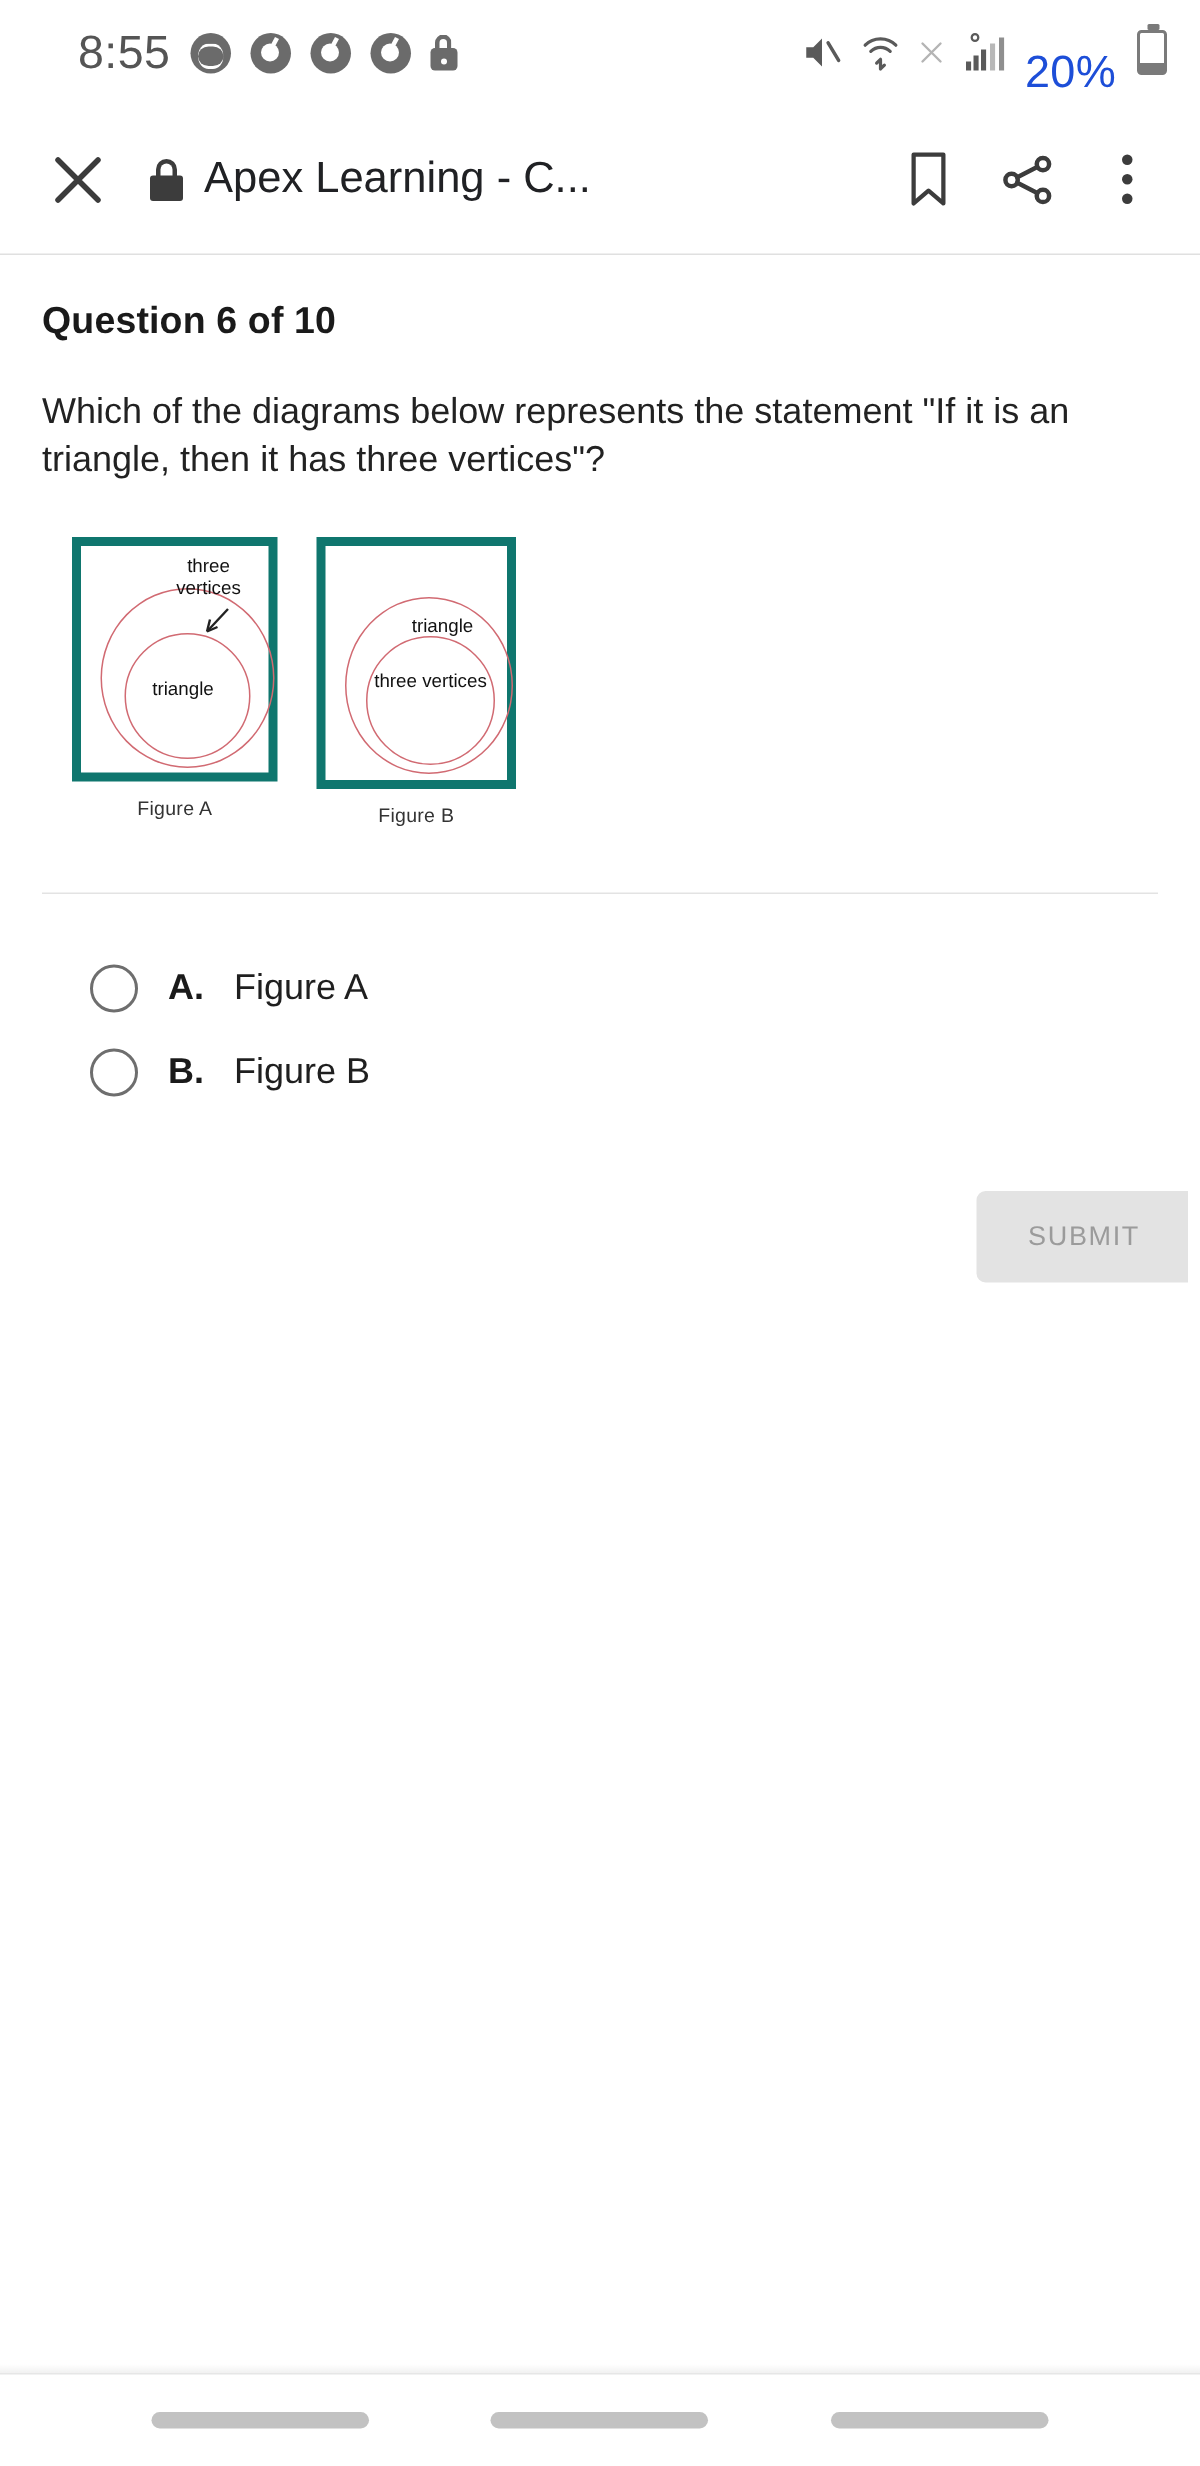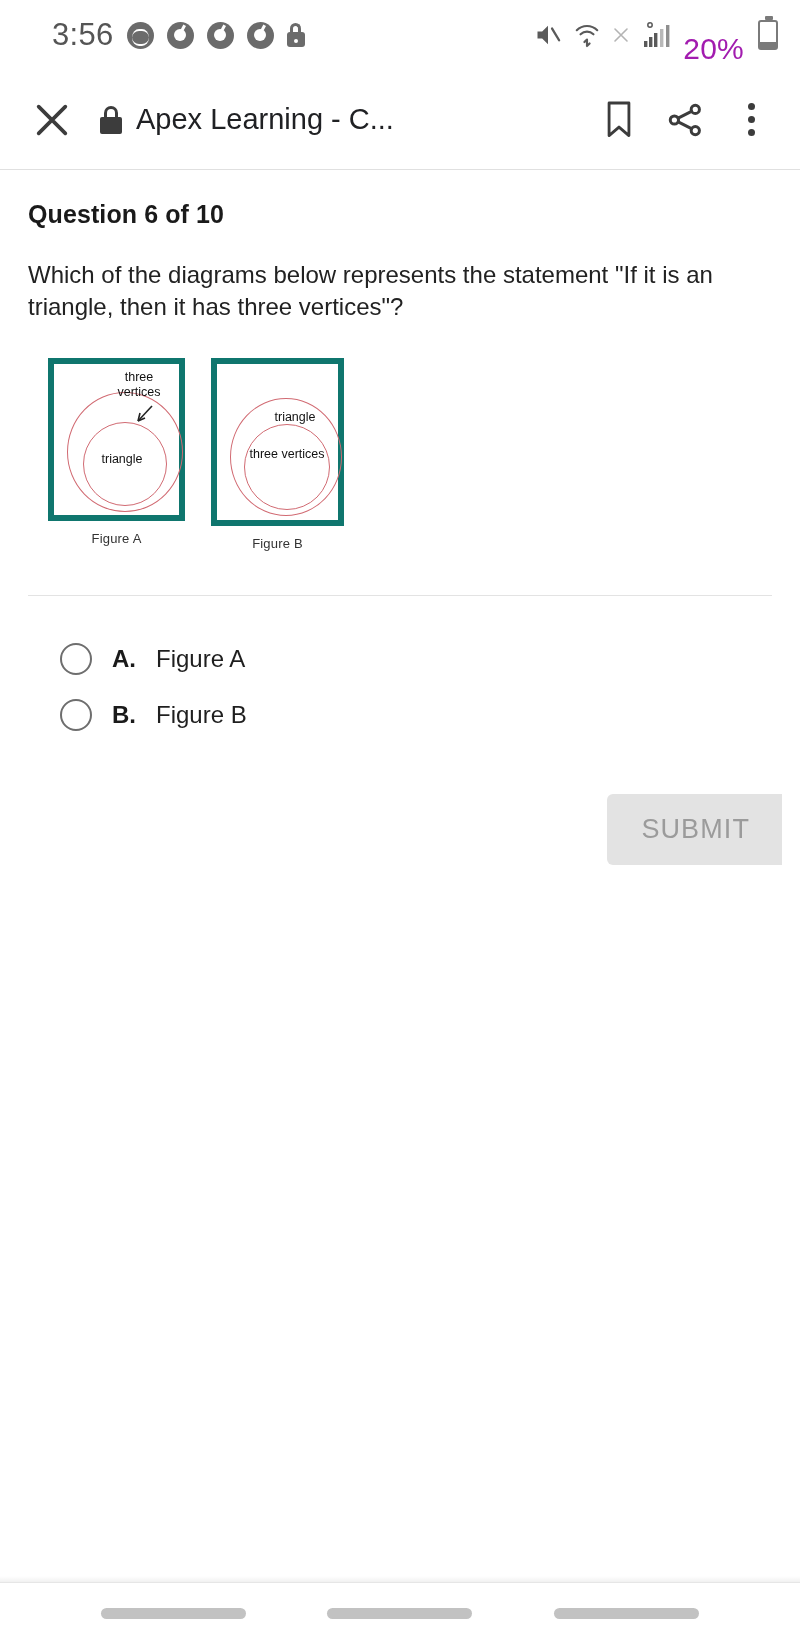--- a/index.html
+++ b/index.html
@@ -55,21 +55,21 @@
   }
   .lock-sb .kh{
     position:absolute; bottom:4px; left:7px; width:4px; height:4px;
     background:#fff; border-radius:50%;
   }
   .sb-right{
     margin-left:auto; display:flex; align-items:center; gap:11px;
     color:#5a5a5a;
   }
   .sb-right svg{ display:block; }
-  .sb-batterytext{ font-size:30px; color:#a21caf; letter-spacing:.2px;margin-top:27px;}
+  .sb-batterytext{ font-size:30px; color:#1d4ed8; letter-spacing:.2px;margin-top:27px;}
   .battery{
     width:20px; height:30px; border:2.5px solid #7a7a7a; border-radius:3px;
     position:relative; margin-left:3px;
   }
   .battery::before{
     content:""; position:absolute; top:-6px; left:5px; width:8px; height:4px;
     background:#7a7a7a; border-radius:1px;
   }
   .battery .fill{
     position:absolute; bottom:0; left:0; right:0; height:22%;
@@ -177,24 +177,24 @@
   }
   .opt-letter{ font-size:24px; font-weight:bold; color:#1a1a1a; }
   .opt-label{ font-size:24px; color:#1f1f1f; }
 
   
   .submit-row{
     display:flex; justify-content:flex-end; margin-top:52px;
   }
   .submit-btn{
     background:#e3e3e3; color:#9b9b9b;
-    font-size:27px; letter-spacing:1.1px;
+    font-size:18px; letter-spacing:1.1px;
     padding:20px 32px 20px 34px;
     border:none; border-radius:6px 0 0 6px;
-    margin-right:18px; cursor:pointer;
+    margin-right:8px; cursor:pointer;
     font-family:"Liberation Sans", sans-serif;
   }
 
   
   .navbar{
     position:absolute; left:0; bottom:0; width:800px; height:62px;
     background:#fff; border-top:1px solid #e6e6e6;
     display:flex; align-items:center; justify-content:space-around;
     padding:0 60px;
   }
@@ -204,21 +204,21 @@
   .scroll-shadow{
     position:absolute; left:0; bottom:62px; width:800px; height:6px;
     background:linear-gradient(to top, rgba(0,0,0,.055), rgba(0,0,0,0));
   }
 </style>
 </head>
 <body>
 
 <div class="statusbar">
   <div class="sb-left">
-    <span class="sb-clock">3:56</span>
+    <span class="sb-clock">8:55</span>
     <span class="sb-ico">
         <i class="circ spotify"></i>
       </span>
     <span class="sb-ico">
         <i class="circ chrome"></i>
       </span>
     <span class="sb-ico">
         <i class="circ chrome"></i>
       </span>
     <span class="sb-ico">

